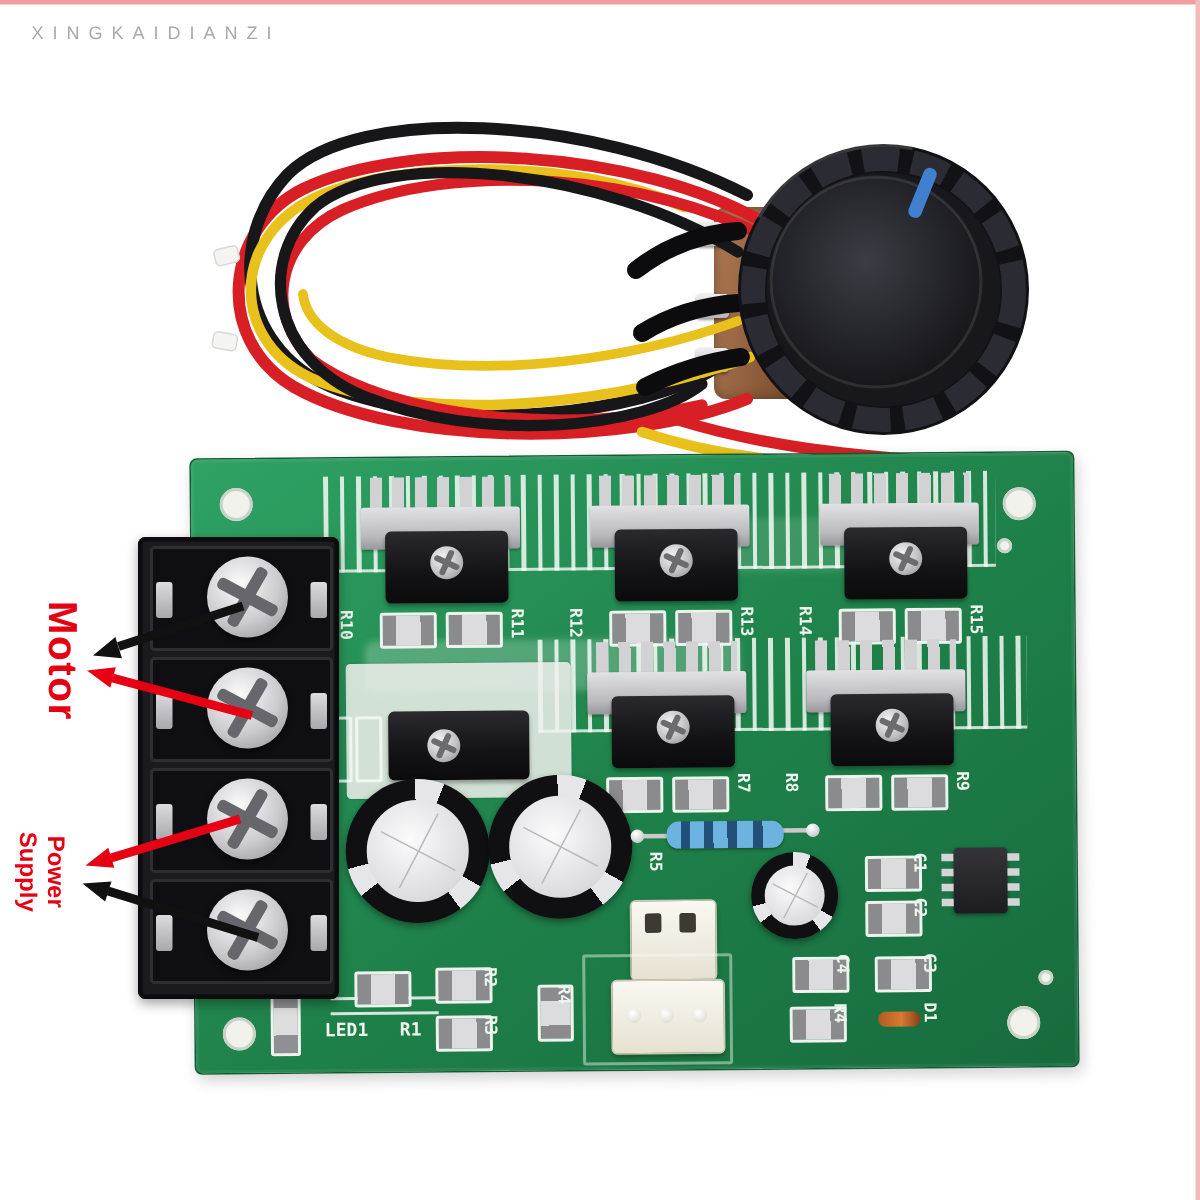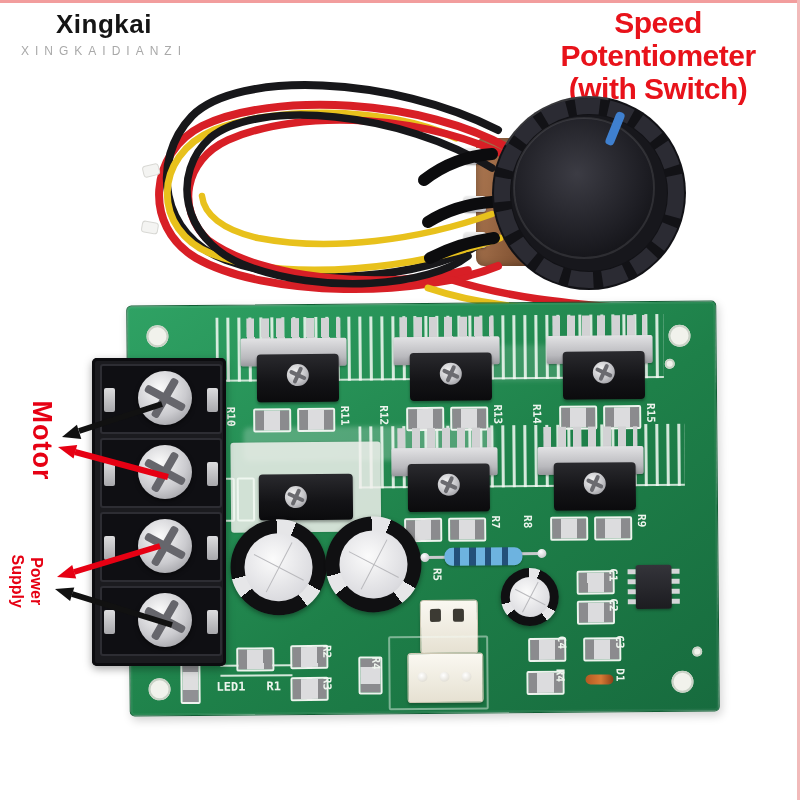--- a/index.html
+++ b/index.html
@@ -99,29 +99,23 @@
   .annot-svg{position:absolute;left:0;top:0;pointer-events:none;}
 </style>
 </head>
 <body>
 
 <div class="stage">
   <div class="edge-top"></div>
   <div class="edge-right"></div>
 
   <div class="brand">
-    <div class="l1">Xingkai</div>
     <div class="sub">XINGKAIDIANZI</div>
   </div>
 
-  <div class="title">
-    <div>Speed</div>
-    <div>Potentiometer</div>
-    <div>(with Switch)</div>
-  </div>
 
   <div class="potbody">
     <div class="lug" style="top:10px;"></div>
     <div class="lug" style="top:58px;"></div>
     <div class="lug" style="top:94px;"></div>
   </div>
 
   <svg class="annot-svg" width="660" height="330" viewBox="0 0 660 330">
     <g fill="none" stroke-linecap="round">
       <path d="M 512,150 C 424,98 272,92 202,126 C 150,152 142,226 196,258 C 266,298 420,298 498,266" stroke="#d81f26" stroke-width="8"></path>

